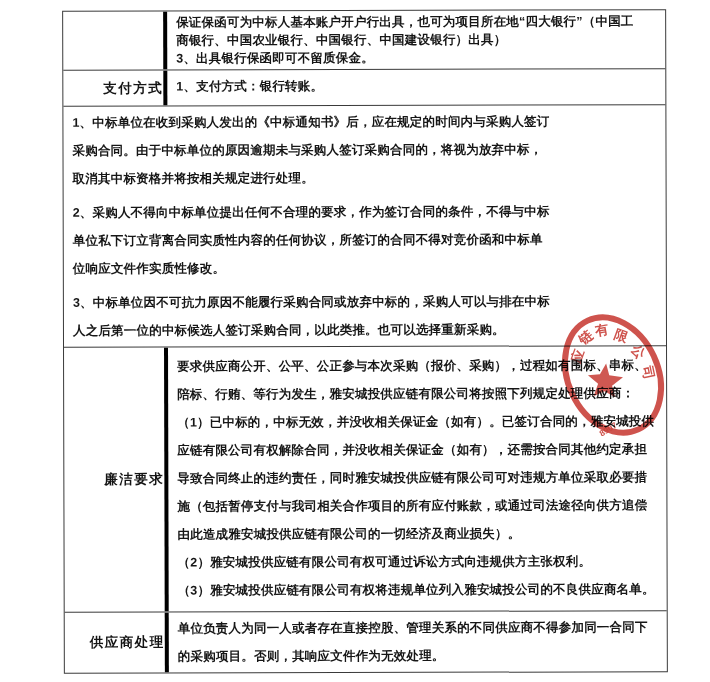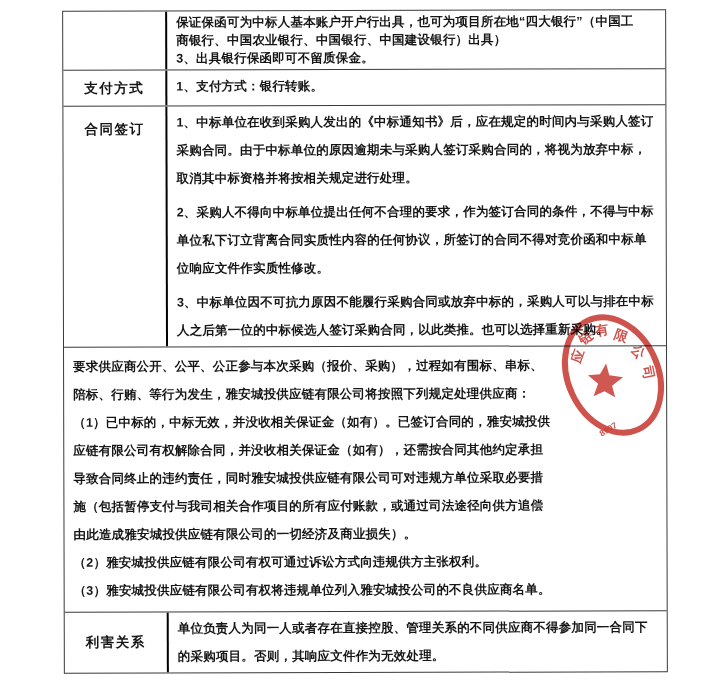--- a/index.html
+++ b/index.html
@@ -15,22 +15,22 @@
   .doc-table {
     position:absolute; left:63px; top:10px; width:604px;
     border:1.5px solid #3a3a3a;
     transform:rotate(-0.15deg);
     background:#fff;
   }
   .trow { display:flex; border-top:1px solid #3a3a3a; overflow:hidden; }
   .trow:first-child { border-top:none; }
   .tlabel {
     width:104px; flex:0 0 104px;
-    border-right:2px solid #000000;
-    display:flex; flex-direction:column; justify-content:center; align-items:flex-start;
+    border-right:4px solid #000000;
+    display:flex; flex-direction:column; justify-content:center; align-items:flex-end;
     font-size:13.5px; font-weight:bold; letter-spacing:1.5px;
     line-height:28px; color:#151515;padding-left:21px;
   }
   .tlabel.top { justify-content:flex-start; padding-top:9px; }
   .tcontent {
     flex:1 1 auto; padding:2px 8px 2px 9px;
     font-size:12.5px; font-weight:bold; color:#161616;
     overflow:hidden;
   }
   .tcontent.pad-v { padding-top:5px; }
@@ -65,58 +65,58 @@
       <div class="tlabel">
         <div>支付方式</div>
       </div>
       <div class="tcontent">
         <div class="para">
           <div class="tline">1、支付方式：银行转账。</div>
         </div>
       </div>
     </div>
     <div class="trow" style="min-height: 239px;">
-      <div class="tlabel top">
-        <div>合同签订</div>
-      </div>
       <div class="tcontent">
         <div class="para">
           <div class="tline">1、中标单位在收到采购人发出的《中标通知书》后，应在规定的时间内与采购人签订</div>
           <div class="tline">采购合同。由于中标单位的原因逾期未与采购人签订采购合同的，将视为放弃中标，</div>
           <div class="tline">取消其中标资格并将按相关规定进行处理。</div>
         </div>
         <div class="para">
           <div class="tline">2、采购人不得向中标单位提出任何不合理的要求，作为签订合同的条件，不得与中标</div>
           <div class="tline">单位私下订立背离合同实质性内容的任何协议，所签订的合同不得对竞价函和中标单</div>
           <div class="tline">位响应文件作实质性修改。</div>
         </div>
         <div class="para">
           <div class="tline">3、中标单位因不可抗力原因不能履行采购合同或放弃中标的，采购人可以与排在中标</div>
           <div class="tline">人之后第一位的中标候选人签订采购合同，以此类推。也可以选择重新采购。</div>
         </div>
       </div>
     </div>
     <div class="trow" style="min-height: 265px;">
+      <div class="tlabel">
+        <div>廉洁要求</div>
+      </div>
       <div class="tcontent pad-v">
         <div class="para">
           <div class="tline">要求供应商公开、公平、公正参与本次采购（报价、采购），过程如有围标、串标、</div>
           <div class="tline">陪标、行贿、等行为发生，雅安城投供应链有限公司将按照下列规定处理供应商：</div>
           <div class="tline">（1）已中标的，中标无效，并没收相关保证金（如有）。已签订合同的，雅安城投供</div>
           <div class="tline">应链有限公司有权解除合同，并没收相关保证金（如有），还需按合同其他约定承担</div>
           <div class="tline">导致合同终止的违约责任，同时雅安城投供应链有限公司可对违规方单位采取必要措</div>
           <div class="tline">施（包括暂停支付与我司相关合作项目的所有应付账款，或通过司法途径向供方追偿</div>
           <div class="tline">由此造成雅安城投供应链有限公司的一切经济及商业损失）。</div>
           <div class="tline">（2）雅安城投供应链有限公司有权可通过诉讼方式向违规供方主张权利。</div>
           <div class="tline">（3）雅安城投供应链有限公司有权将违规单位列入雅安城投公司的不良供应商名单。</div>
         </div>
       </div>
     </div>
     <div class="trow" style="min-height: 58px;">
       <div class="tlabel">
-        <div>利害关系</div>
+        <div>供应商处理</div>
       </div>
       <div class="tcontent">
         <div class="para">
           <div class="tline">单位负责人为同一人或者存在直接控股、管理关系的不同供应商不得参加同一合同下</div>
           <div class="tline">的采购项目。否则，其响应文件作为无效处理。</div>
         </div>
       </div>
     </div>
   </div>
 

